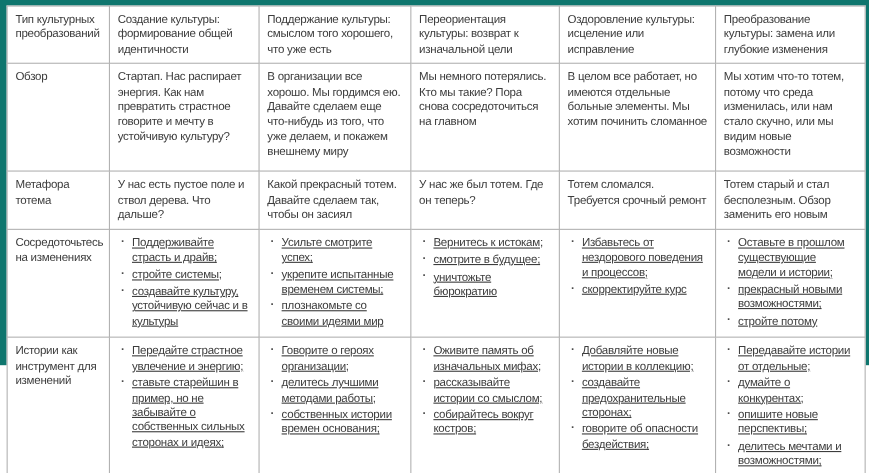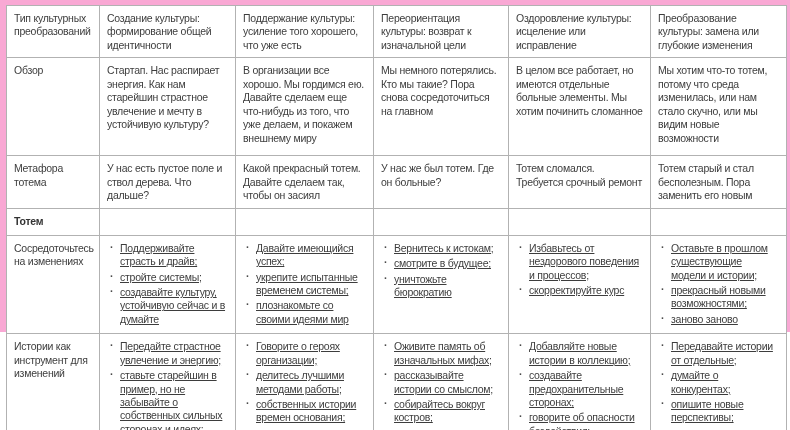--- a/index.html
+++ b/index.html
@@ -5,21 +5,21 @@
   html, body { margin: 0; padding: 0; }
   body {
     width: 790px; height: 430px;
     background: #ffffff;
     font-family: "Liberation Sans", sans-serif;
     overflow: hidden;
   }
   .page {
     position: relative;
     width: 790px; height: 332px;
-    background: #f9a8d4;
+    background: #0f766e;
   }
   table.culture-table {
     position: absolute;
     left: 6px; top: 5px;
     width: 780px;
     border-collapse: collapse;
     table-layout: fixed;
     background: #ffffff;
   }
   .culture-table th, .culture-table td {
@@ -68,63 +68,55 @@
       <col style="width:136px">
       <col style="width:138px">
       <col style="width:135px">
       <col style="width:142px">
       <col style="width:136px">
     </colgroup>
     <thead>
       <tr>
           <th>Тип культурных преобразований</th>
           <th>Создание культуры: формирование общей идентичности</th>
-          <th>Поддержание культуры: усиление того хорошего, что уже есть</th>
+          <th>Поддержание культуры: смыслом того хорошего, что уже есть</th>
           <th>Переориентация культуры: возврат к изначальной цели</th>
           <th>Оздоровление культуры: исцеление или исправление</th>
           <th>Преобразование культуры: замена или глубокие изменения</th>
         </tr>
     </thead>
     <tbody>
         <tr>
           <td>Обзор</td>
-          <td>Стартап. Нас распирает энергия. Как нам старейшин страстное увлечение и мечту в устойчивую культуру?</td>
+          <td>Стартап. Нас распирает энергия. Как нам превратить страстное говорите и мечту в устойчивую культуру?</td>
           <td>В организации все хорошо. Мы гордимся ею. Давайте сделаем еще что-нибудь из того, что уже делаем, и покажем внешнему миру</td>
           <td>Мы немного потерялись. Кто мы такие? Пора снова сосредоточиться на главном</td>
           <td>В целом все работает, но имеются отдельные больные элементы. Мы хотим починить сломанное</td>
           <td>Мы хотим что-то тотем, потому что среда изменилась, или нам стало скучно, или мы видим новые возможности</td>
         </tr>
         <tr>
           <td>Метафора тотема</td>
           <td>У нас есть пустое поле и ствол дерева. Что дальше?</td>
           <td>Какой прекрасный тотем. Давайте сделаем так, чтобы он засиял</td>
-          <td>У нас же был тотем. Где он больные?</td>
+          <td>У нас же был тотем. Где он теперь?</td>
           <td>Тотем сломался. Требуется срочный ремонт</td>
-          <td>Тотем старый и стал бесполезным. Пора заменить его новым</td>
-        </tr>
-        <tr>
-          <td class="section-label">Тотем</td>
-          <td></td>
-          <td></td>
-          <td></td>
-          <td></td>
-          <td></td>
+          <td>Тотем старый и стал бесполезным. Обзор заменить его новым</td>
         </tr>
         <tr>
           <td>Сосредоточьтесь на изменениях</td>
           <td>
             <ul class="bullets">
               <li>Поддерживайте страсть и драйв;</li>
               <li>стройте системы;</li>
-              <li>создавайте культуру, устойчивую сейчас и в думайте</li>
+              <li>создавайте культуру, устойчивую сейчас и в культуры</li>
             </ul>
           </td>
           <td>
             <ul class="bullets">
-              <li>Давайте имеющийся успех;</li>
+              <li>Усильте смотрите успех;</li>
               <li>укрепите испытанные временем системы;</li>
               <li>плознакомьте со своими идеями мир</li>
             </ul>
           </td>
           <td>
             <ul class="bullets">
               <li>Вернитесь к истокам;</li>
               <li>смотрите в будущее;</li>
               <li>уничтожьте бюрократию</li>
             </ul>
@@ -132,21 +124,21 @@
           <td>
             <ul class="bullets">
               <li>Избавьтесь от нездорового поведения и процессов;</li>
               <li>скорректируйте курс</li>
             </ul>
           </td>
           <td>
             <ul class="bullets">
               <li>Оставьте в прошлом существующие модели и истории;</li>
               <li>прекрасный новыми возможностями;</li>
-              <li>заново заново</li>
+              <li>стройте потому</li>
             </ul>
           </td>
         </tr>
         <tr>
           <td>Истории как инструмент для изменений</td>
           <td>
             <ul class="bullets">
               <li>Передайте страстное увлечение и энергию;</li>
               <li>ставьте старейшин в пример, но не забывайте о собственных сильных сторонах и идеях;</li>
             </ul>

